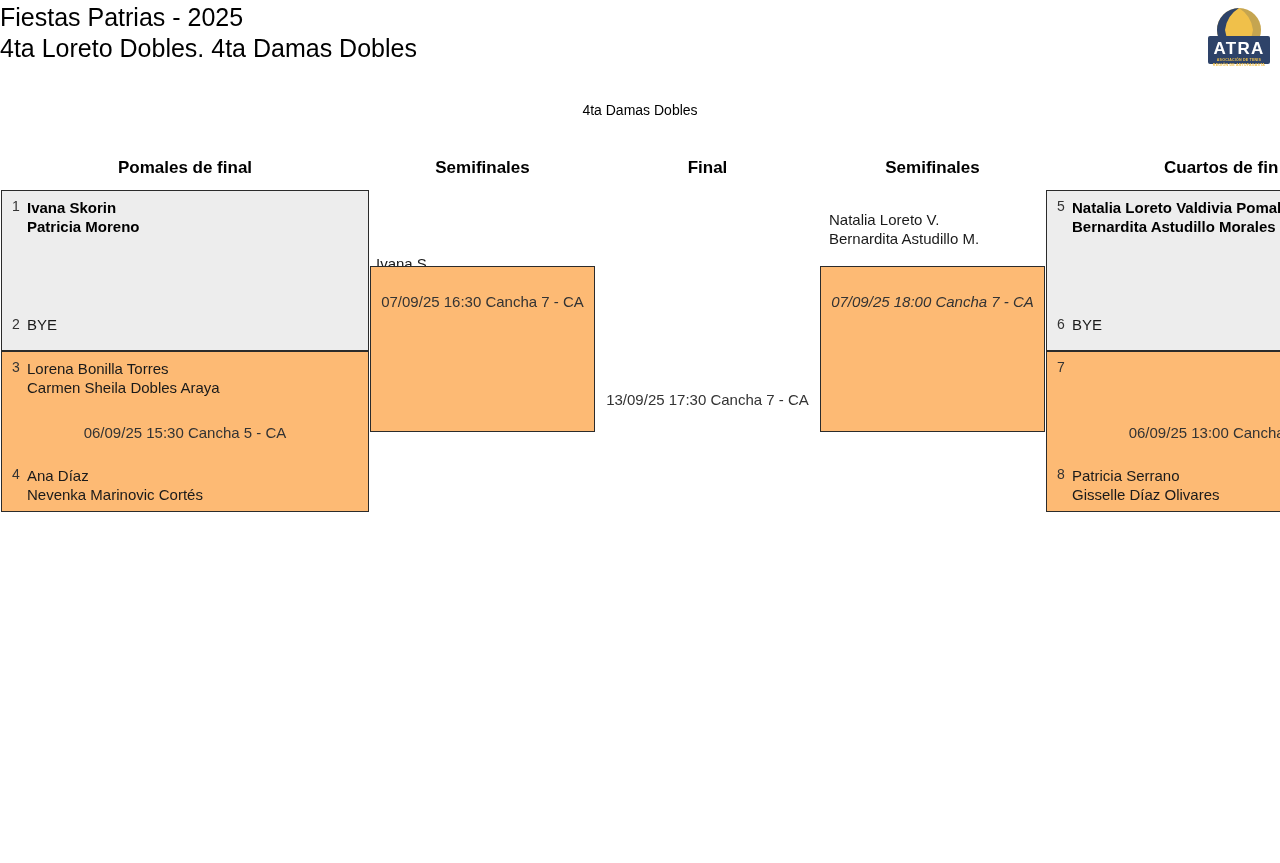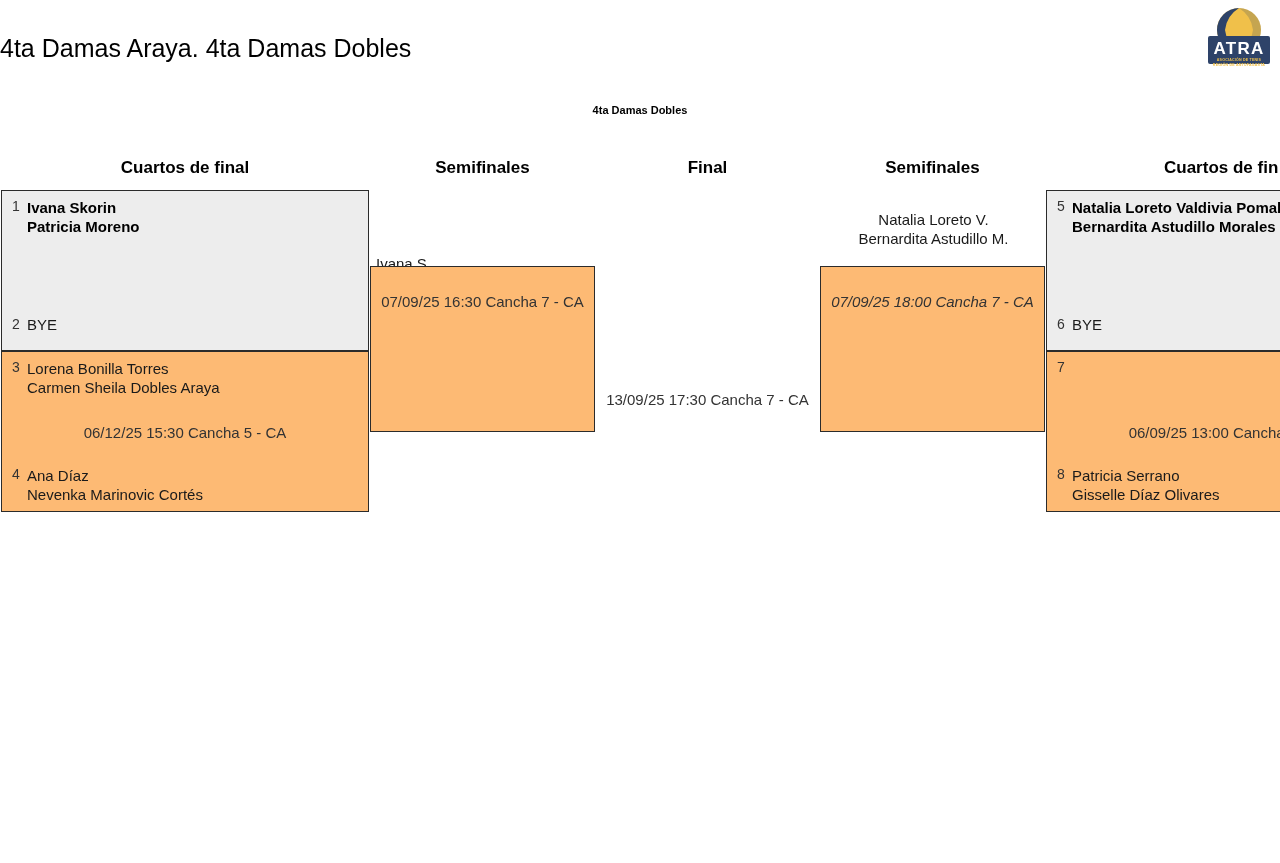--- a/index.html
+++ b/index.html
@@ -50,23 +50,23 @@
     height: 82px;
   }
   #logo svg { display: block; }
 
   
   #draw-title {
     position: absolute;
     left: 0; top: 99px;
     width: 1280px;
     text-align: center;
-    font-size: 11px;
+    font-size: 14px;
     line-height: 23px;
-    font-weight: 700;
+    font-weight: 400;
     color: #000000;
   }
 
   
   .round-header {
     position: absolute;
     top: 157px;
     font-size: 17px;
     line-height: 22px;
     font-weight: 700;
@@ -134,54 +134,55 @@
   .match-info.nowrap { white-space: nowrap; }
 
   .advancer {
     position: absolute;
     font-size: 15px;
     line-height: 19px;
     color: #1a1a1a;
     box-sizing: border-box;
     white-space: nowrap;
   }
-  .advancer.right-align { text-align: center; }
+  .advancer.right-align { text-align: left; }
 
   .clip-layer {
     position: absolute;
     left: 0; top: 0;
     width: 1280px; height: 863px;
     overflow: hidden;
   }
 </style>
 </head>
 <body>
 
 <div id="page-header">
-  <div id="event-subtitle">4ta Damas Araya. 4ta Damas Dobles</div>
+  <div id="tournament-title">Fiestas Patrias - 2025</div>
+  <div id="event-subtitle">4ta Loreto Dobles. 4ta Damas Dobles</div>
 
   <div id="logo">
     <svg width="82" height="82" viewBox="0 0 82 82" aria-hidden="true">
       <rect x="0" y="0" width="82" height="82" fill="#ffffff"></rect>
 
       <circle cx="41" cy="30" r="22" fill="#f0c04a"></circle>
       <path d="M19 30 a22 22 0 0 1 22 -22 a30 30 0 0 0 -14 22 a30 30 0 0 0 14 22 a22 22 0 0 1 -22 -22 z" fill="#2e4369"></path>
       <path d="M63 30 a22 22 0 0 0 -22 -22 a30 30 0 0 1 14 22 a30 30 0 0 1 -14 22 a22 22 0 0 0 22 -22 z" fill="#2e4369" opacity="0.22"></path>
 
       <rect x="10" y="36" width="62" height="28" rx="2" fill="#2e4369"></rect>
       <text x="41" y="54" font-family="'Liberation Sans', sans-serif" font-size="17" font-weight="700" fill="#ffffff" text-anchor="middle" letter-spacing="1.2">ATRA</text>
       <text x="41" y="61" font-family="'Liberation Sans', sans-serif" font-size="3.6" font-weight="700" fill="#f0c04a" text-anchor="middle" letter-spacing="0.2">ASOCIACIÓN DE TENIS</text>
       <text x="41" y="66" font-family="'Liberation Sans', sans-serif" font-size="3.6" font-weight="700" fill="#f0c04a" text-anchor="middle" letter-spacing="0.2">REGIÓN DE ANTOFAGASTA</text>
     </svg>
   </div>
 </div>
 
 <div id="draw-title">4ta Damas Dobles</div>
 
-<div class="round-header" id="round-header-0">Cuartos de final</div>
+<div class="round-header" id="round-header-0">Pomales de final</div>
 <div class="round-header" id="round-header-1">Semifinales</div>
 <div class="round-header" id="round-header-2">Final</div>
 <div class="round-header" id="round-header-3">Semifinales</div>
 <div class="round-header" id="round-header-4">Cuartos de fin</div>
 
 <div id="bracket">
  <div class="clip-layer">
 
   <div class="match-box highlight" style="left:1px; top:190px; width:368px; height:161px;">
     <div class="entry winner" style="left:3px; top:7px; width:360px;">
@@ -192,21 +193,21 @@
       <span class="seed">2</span>
       <span class="names">BYE</span>
     </div>
   </div>
 
   <div class="match-box" style="left:1px; top:351px; width:368px; height:161px;">
     <div class="entry" style="left:3px; top:7px; width:360px;">
       <span class="seed">3</span>
       <span class="names"><span>Lorena Bonilla Torres</span><br><span>Carmen Sheila Dobles Araya</span></span>
     </div>
-    <div class="match-info" style="left:0px; top:71px; width:366px;">06/12/25 15:30 Cancha 5 - CA</div>
+    <div class="match-info" style="left:0px; top:71px; width:366px;">06/09/25 15:30 Cancha 5 - CA</div>
     <div class="entry" style="left:3px; top:114px; width:360px;">
       <span class="seed">4</span>
       <span class="names"><span>Ana Díaz</span><br><span>Nevenka Marinovic Cortés</span></span>
     </div>
   </div>
 
   <div class="advancer" style="left:376px; top:210px; width:215px;margin-top:44px;">
     <span>Ivana S.</span><br>
     <span>Patricia M.</span>
   </div>

